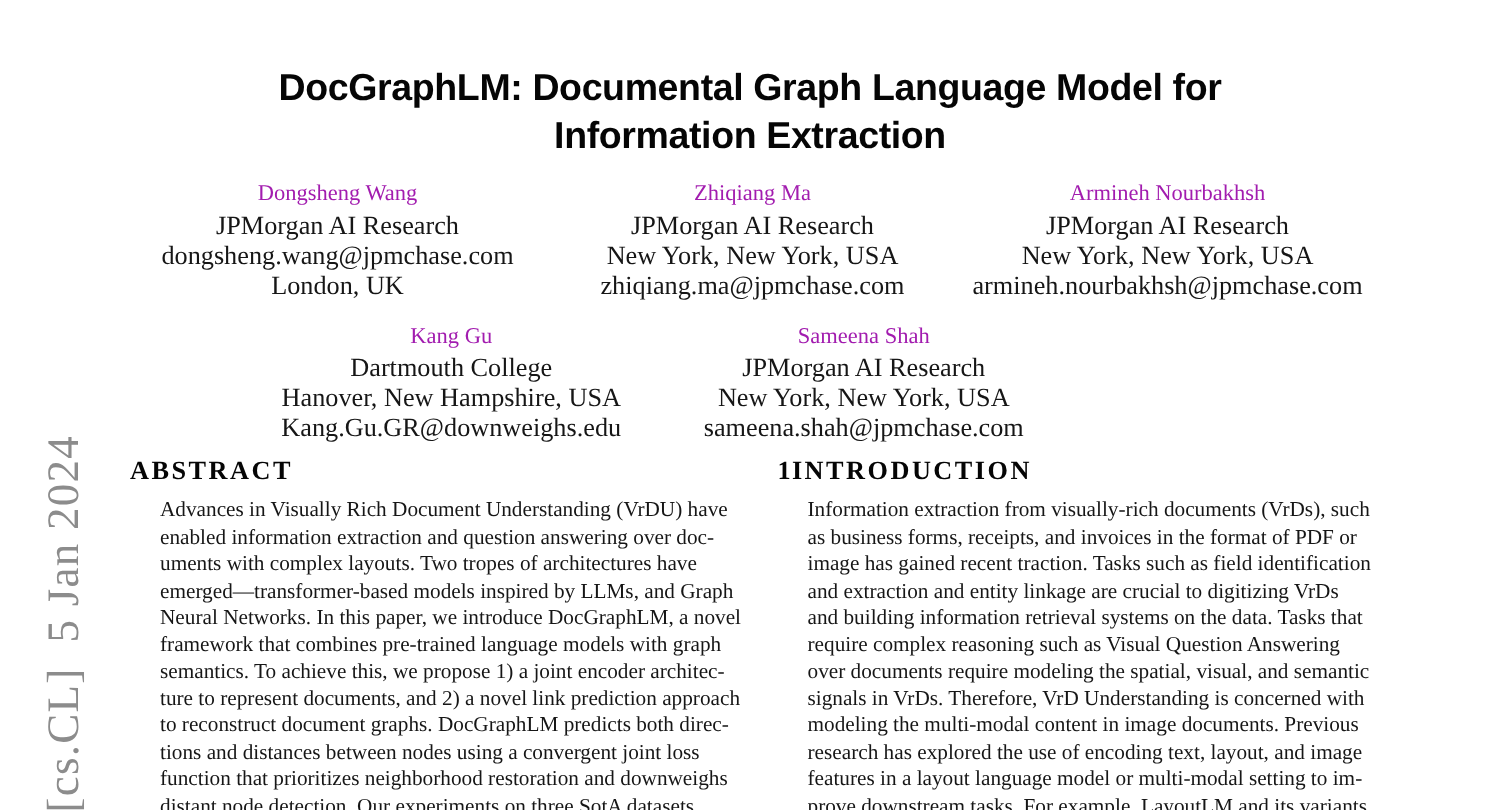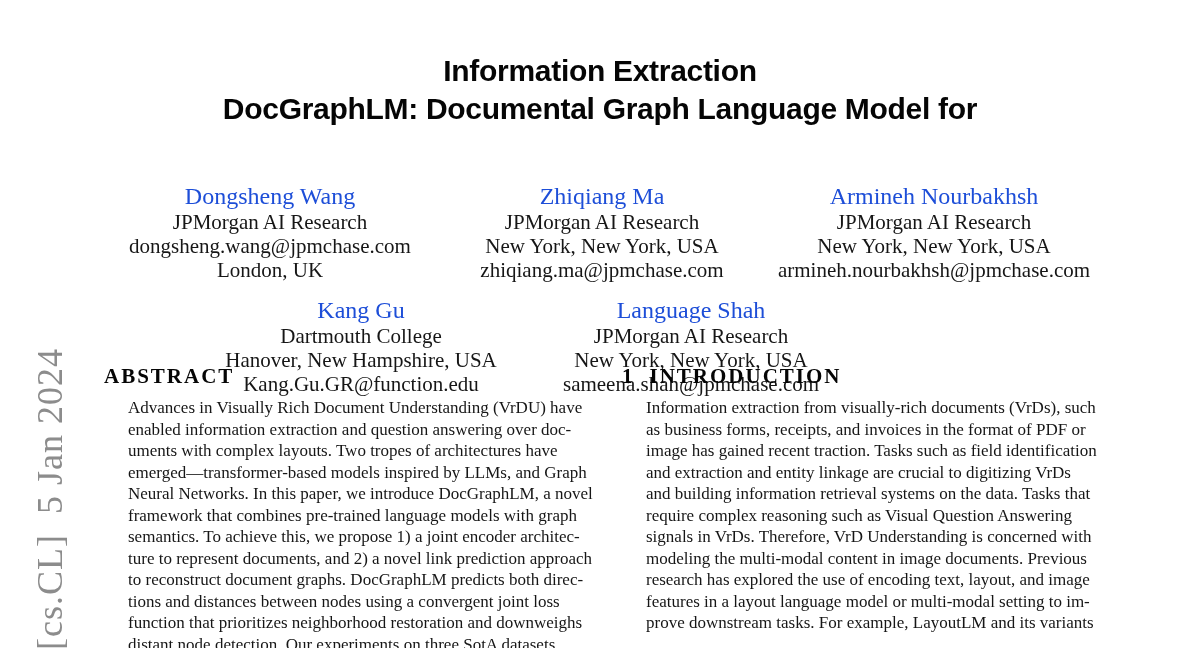--- a/index.html
+++ b/index.html
@@ -47,21 +47,21 @@
   }
   .authors-row1 .author { flex: 1; }
   .authors-row2 {
     position: absolute;
     top: 254px; left: 0; width: 1052px;
     display: flex;
     justify-content: center;
   }
   .authors-row2 .author { width: 330px; }
   .author { text-align: center; }
-  .author .name { font-size: 24px; line-height: 28px; color: #1d4ed8; margin-top: 42px; }
+  .author .name { font-size: 18px; line-height: 28px; color: #a21caf; }
   .author .aff-line { font-size: 21px; line-height: 24px; color: #161616; }
 
   
   .col {
     position: absolute;
     top: 365px;
     width: 474px;
   }
   .col-left  { left: 104px; }
   .col-right { left: 622px; width: 476px; }
@@ -70,40 +70,40 @@
     font-weight: bold;
     font-size: 21px;
     line-height: 22px;
     letter-spacing: 2px;
     margin-bottom: 10px;
     color: #050505;
     white-space: nowrap;
     font-family: Liberation Serif, serif;
   }
   .sec-head .sec-num { letter-spacing: 0; }
-  .sec-head .sec-text { margin-left: 17px; }
+  .sec-head .sec-text { margin-left: 1px; }
 
   .bodyline {
     font-size: 17px;
     line-height: 21.5px;
     white-space: nowrap;
     color: #161616;
     margin-left: 24px;
   }
 </style>
 </head>
 <body>
 
 <div class="page">
 
   <div class="arxiv-watermark">[cs.CL]  5 Jan 2024</div>
 
   <div class="title-block">
+    <div>DocGraphLM: Documental Graph Language Model for</div>
     <div>Information Extraction</div>
-    <div>DocGraphLM: Documental Graph Language Model for</div>
   </div>
 
   <div class="authors-row1">
     <div class="author">
       <div class="name">Dongsheng Wang</div>
       <div class="aff-line">JPMorgan AI Research</div>
       <div class="aff-line">dongsheng.wang@jpmchase.com</div>
       <div class="aff-line">London, UK</div>
     </div>
     <div class="author">
@@ -118,24 +118,24 @@
       <div class="aff-line">New York, New York, USA</div>
       <div class="aff-line">armineh.nourbakhsh@jpmchase.com</div>
     </div>
   </div>
 
   <div class="authors-row2">
     <div class="author">
       <div class="name">Kang Gu</div>
       <div class="aff-line">Dartmouth College</div>
       <div class="aff-line">Hanover, New Hampshire, USA</div>
-      <div class="aff-line">Kang.Gu.GR@function.edu</div>
+      <div class="aff-line">Kang.Gu.GR@downweighs.edu</div>
     </div>
     <div class="author">
-      <div class="name">Language Shah</div>
+      <div class="name">Sameena Shah</div>
       <div class="aff-line">JPMorgan AI Research</div>
       <div class="aff-line">New York, New York, USA</div>
       <div class="aff-line">sameena.shah@jpmchase.com</div>
     </div>
   </div>
 
   <div class="col col-left">
     <div class="sec-head">ABSTRACT</div>
     <div class="bodyline">Advances in Visually Rich Document Understanding (VrDU) have</div>
     <div class="bodyline">enabled information extraction and question answering over doc-</div>
@@ -154,20 +154,21 @@
   <div class="col col-right">
     <div class="sec-head">
       <span class="sec-num">1</span><span class="sec-text">INTRODUCTION</span>
     </div>
     <div class="bodyline">Information extraction from visually-rich documents (VrDs), such</div>
     <div class="bodyline">as business forms, receipts, and invoices in the format of PDF or</div>
     <div class="bodyline">image has gained recent traction. Tasks such as field identification</div>
     <div class="bodyline">and extraction and entity linkage are crucial to digitizing VrDs</div>
     <div class="bodyline">and building information retrieval systems on the data. Tasks that</div>
     <div class="bodyline">require complex reasoning such as Visual Question Answering</div>
+    <div class="bodyline">over documents require modeling the spatial, visual, and semantic</div>
     <div class="bodyline">signals in VrDs. Therefore, VrD Understanding is concerned with</div>
     <div class="bodyline">modeling the multi-modal content in image documents. Previous</div>
     <div class="bodyline">research has explored the use of encoding text, layout, and image</div>
     <div class="bodyline">features in a layout language model or multi-modal setting to im-</div>
     <div class="bodyline">prove downstream tasks. For example, LayoutLM and its variants</div>
   </div>
 
 </div>
 
 </body></html>

